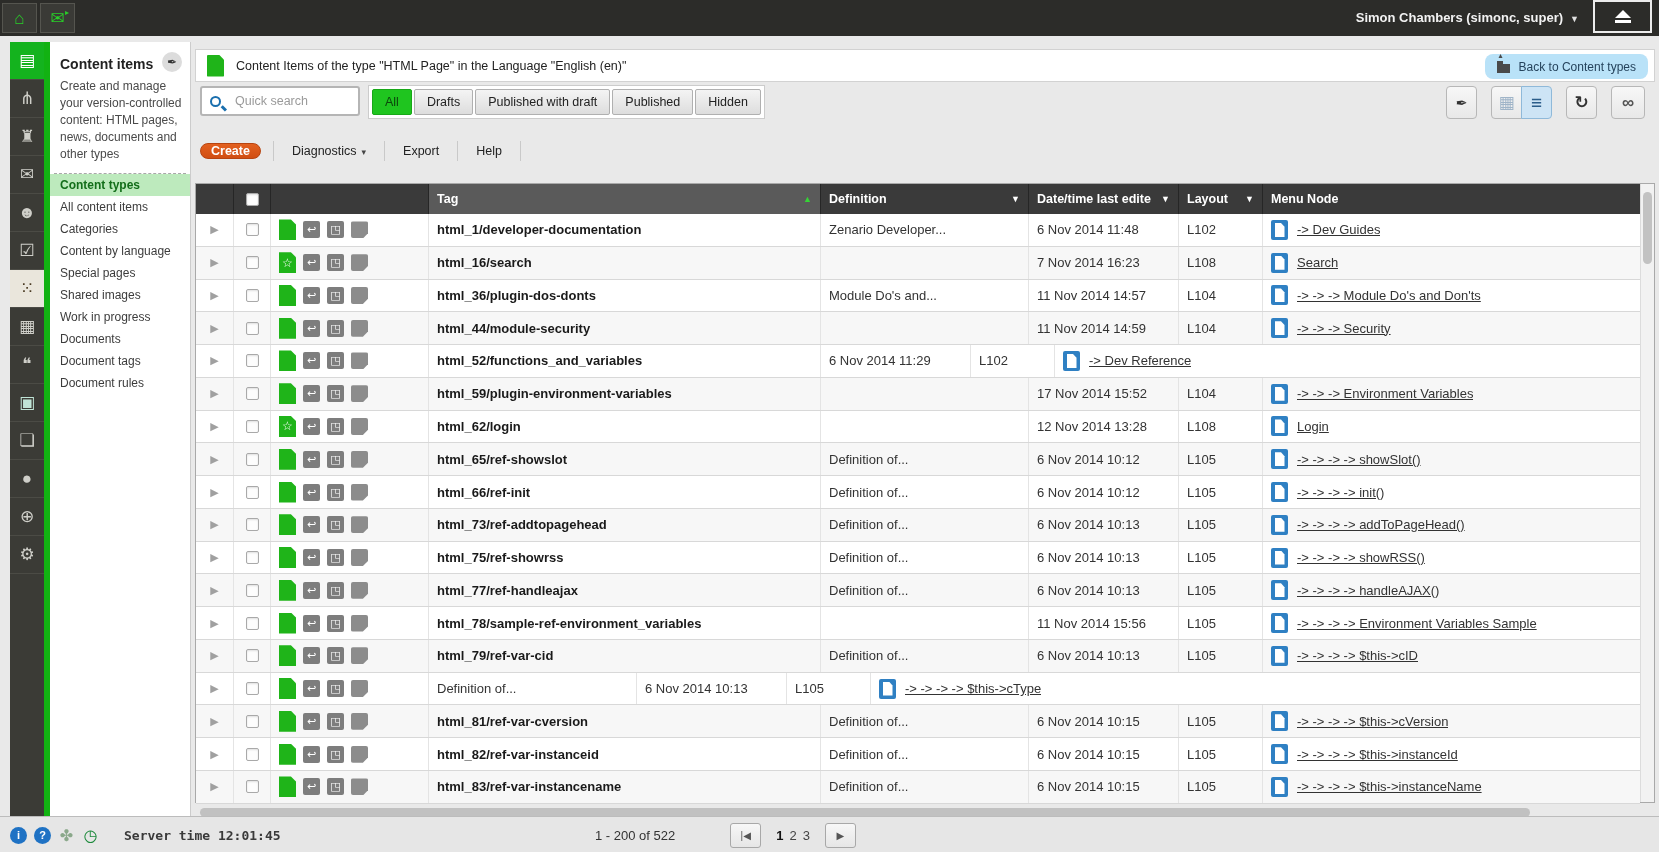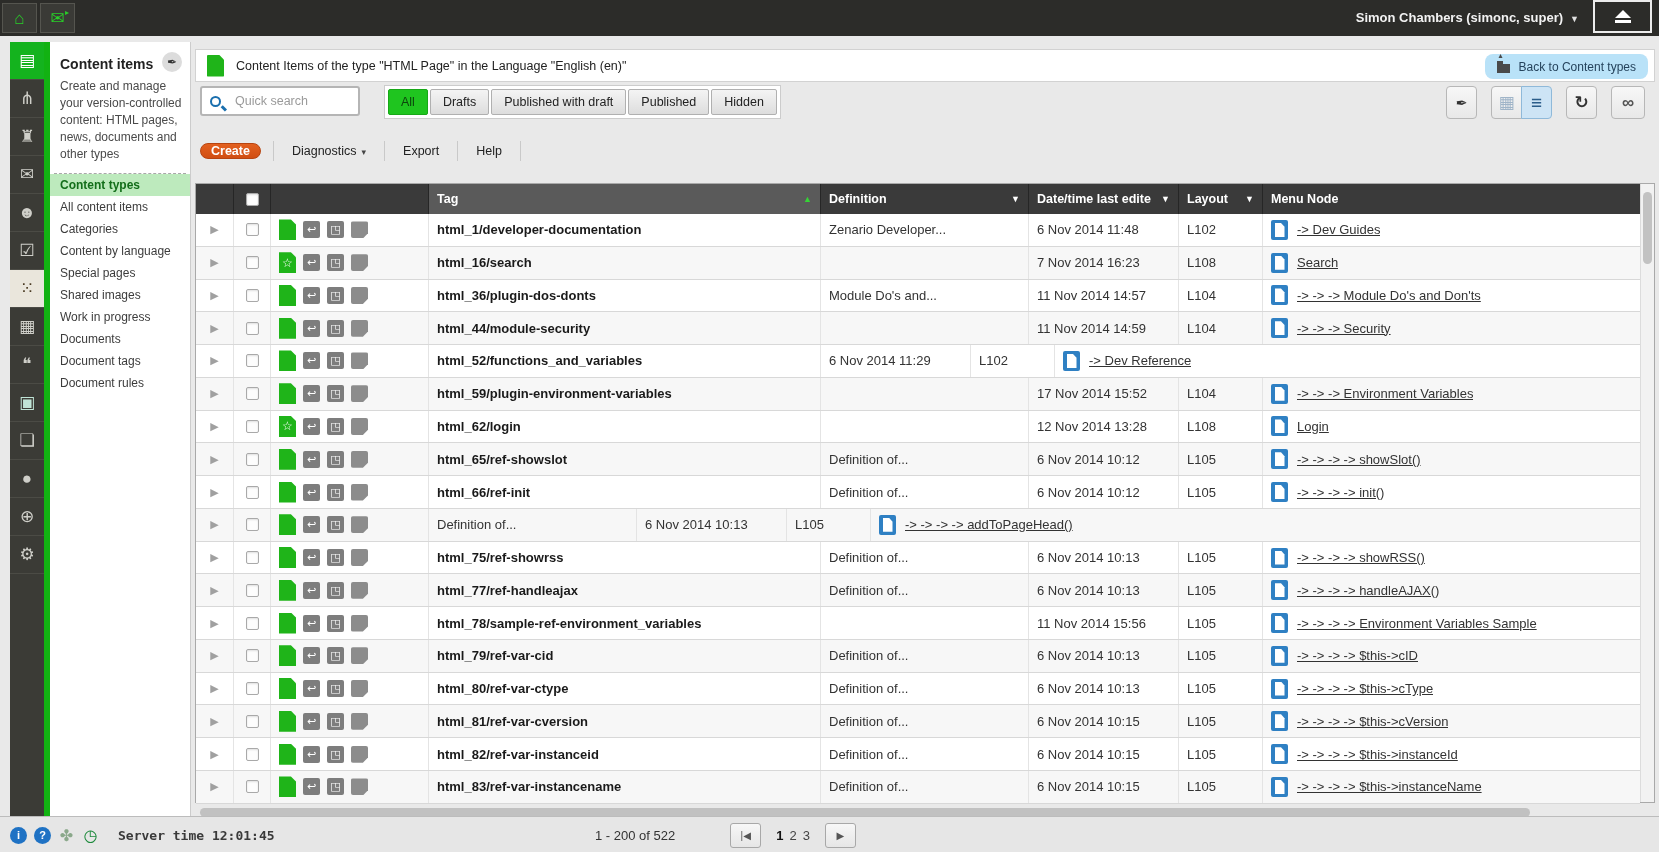--- a/index.html
+++ b/index.html
@@ -49,21 +49,21 @@
   .folder-ic { position:relative; width:13px; height:9px; background:#4a4a4a; margin-right:9px; margin-top:3px; }
   .folder-ic::before { content:""; position:absolute; left:0; top:-3px; width:6px; height:3px; background:#4a4a4a; }
   .folder-ic::after { content:"▴"; position:absolute; left:2px; top:-13px; font-size:8px; color:#4a4a4a; }
 
   .search-box { position:absolute; left:5px; top:44px; width:160px; height:30px; background:#fff; border:2px solid #b5b5b5; border-radius:3px; display:flex; align-items:center; }
   .mag { position:relative; width:11px; height:11px; border:2.5px solid #1a6fae; border-radius:50%; margin:0 6px 0 8px; flex:none; }
   .mag::after { content:""; position:absolute; left:9px; top:9px; width:6px; height:2.5px; background:#1a6fae; transform:rotate(45deg); }
   .search-box input { border:none; outline:none; width:110px; font-size:12.5px; color:#333; font-family:inherit; background:transparent;margin-left:8px; }
   .search-box input::placeholder { color:#9a9a9a; }
 
-  .filter-group { position:absolute; left:189px; top:43px; height:34px; background:#fff; border:1px solid #ccc; display:flex; align-items:center; padding:0 2px; }
+  .filter-group { position:absolute; left:173px; top:43px; height:34px; background:#fff; border:1px solid #ccc; display:flex; align-items:center; padding:0 2px; }
   .filter-btn { height:26px; margin:0 1px; padding:0 12px; background:linear-gradient(#f4f4f4,#dddddd); border:1px solid #b0b0b0; border-radius:2px; font-size:12.5px; color:#222; display:flex; align-items:center; cursor:pointer; white-space:nowrap; }
   .filter-btn.active { background:#1fc51f; border-color:#18a818; color:#0c470c; }
 
   .right-tools { position:absolute; right:10px; top:44px; display:flex; align-items:flex-start; }
   .tool-btn { height:33px; background:linear-gradient(#f7f7f7,#e8e8e8); border:1px solid #b7b7b7; border-radius:4px; display:flex; align-items:center; justify-content:center; color:#333; cursor:pointer; }
   .tool-pin { width:31px; font-size:14px; margin-right:14px; }
   .seg { width:31px; height:33px; border:1px solid #b7b7b7; display:flex; align-items:center; justify-content:center; cursor:pointer; background:linear-gradient(#f7f7f7,#e8e8e8); }
   .seg.grid { border-radius:4px 0 0 4px; color:#9fb4c8; font-size:17px; }
   .seg.list { border-radius:0 4px 4px 0; margin-left:-1px; background:#cde4f5; border-color:#8fb9d9; color:#2b5d8a; font-size:19px; font-weight:bold; }
   .tool-refresh { width:31px; font-size:17px; font-weight:bold; margin-left:14px; }
@@ -113,21 +113,21 @@
   .hscroll { position:absolute; left:0; top:766px; width:1460px; height:10px; }
   .hthumb { position:absolute; left:5px; top:0; width:1330px; height:9px; background:#c1c1c1; border-radius:5px; cursor:pointer; }
 
   
   .statusbar { position:absolute; left:0; top:816px; width:1659px; height:36px; background:#e6e6e6; border-top:1px solid #bcbcbc; }
   .sb-left { position:absolute; left:10px; top:0; height:36px; display:flex; align-items:center; }
   .sb-ic { width:17px; height:17px; border-radius:50%; display:flex; align-items:center; justify-content:center; margin-right:7px; font-size:11px; font-weight:bold; cursor:pointer; }
   .sb-info, .sb-help { background:#1f72c4; color:#fff; }
   .sb-fan { background:transparent; color:#8aa88a; font-size:16px; }
   .sb-clock { background:transparent; color:#1d8a3c; font-size:16px; }
-  .sb-time { font-family:"DejaVu Sans Mono",monospace; font-weight:bold; font-size:13px; color:#3a3a3a; margin-left:12px; }
+  .sb-time { font-family:"DejaVu Sans Mono",monospace; font-weight:bold; font-size:13px; color:#3a3a3a; margin-left:18px; }
   .sb-center { position:absolute; left:595px; top:0; height:36px; display:flex; align-items:center; }
   .pg-range { font-size:13px; color:#333; margin-right:55px; }
   .pg-btn { width:31px; height:25px; background:linear-gradient(#f7f7f7,#e6e6e6); border:1px solid #a8a8a8; border-radius:3px; display:flex; align-items:center; justify-content:center; font-size:10px; color:#555; cursor:pointer; }
   .pg-pages { display:flex; margin:0 12px; }
   .pg-page { font-size:13px; color:#444; margin:0 3px; cursor:pointer; }
   .pg-page.cur { font-weight:bold; color:#111; cursor:default; }
 </style>
 </head>
 <body>
 
@@ -505,20 +505,21 @@
             </div>
     <div class="tcell col-check" style="justify-content:center">
               <span class="cbox"></span>
             </div>
     <div class="tcell col-icons">
       <span class="doc-ic"></span>
       <span class="gi gi1">↩</span>
       <span class="gi gi2">◳</span>
       <span class="gi fold"></span>
     </div>
+    <div class="tcell col-tag f-tag">html_73/ref-addtopagehead</div>
     <div class="tcell col-desc f-desc">Definition of...</div>
     <div class="tcell col-date f-date">6 Nov 2014 10:13</div>
     <div class="tcell col-layout f-layout">L105</div>
     <div class="tcell col-menu" style="border-right:none">
       <span class="menu-ic"></span>
       <span class="menu-link f-menu">-&gt; -&gt; -&gt; -&gt; addToPageHead()</span>
     </div>
   </div>
           <div class="trow">
     <div class="tcell col-expand">
@@ -614,21 +615,20 @@
             </div>
     <div class="tcell col-check" style="justify-content:center">
               <span class="cbox"></span>
             </div>
     <div class="tcell col-icons">
       <span class="doc-ic"></span>
       <span class="gi gi1">↩</span>
       <span class="gi gi2">◳</span>
       <span class="gi fold"></span>
     </div>
-    <div class="tcell col-tag f-tag">html_80/ref-var-ctype</div>
     <div class="tcell col-desc f-desc">Definition of...</div>
     <div class="tcell col-date f-date">6 Nov 2014 10:13</div>
     <div class="tcell col-layout f-layout">L105</div>
     <div class="tcell col-menu" style="border-right:none">
       <span class="menu-ic"></span>
       <span class="menu-link f-menu">-&gt; -&gt; -&gt; -&gt; $this-&gt;cType</span>
     </div>
   </div>
           <div class="trow alt">
     <div class="tcell col-expand">

